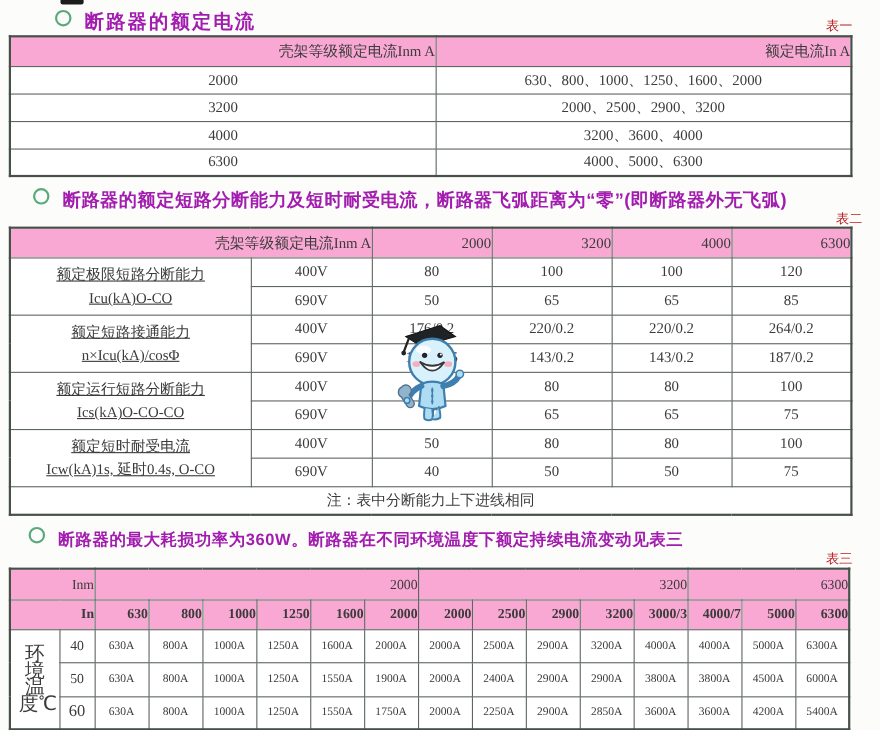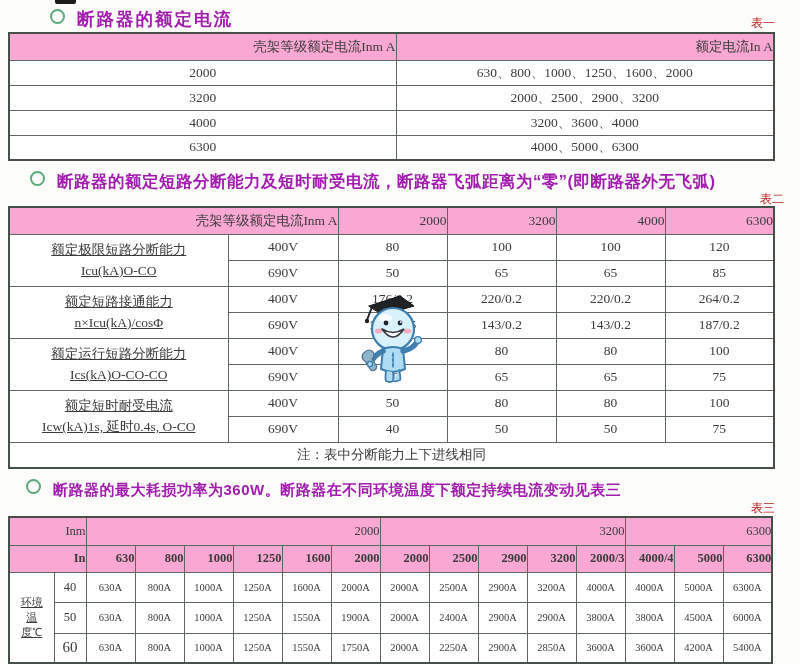--- a/index.html
+++ b/index.html
@@ -20,21 +20,21 @@
   .t1 .drow{height:25px;}
   .t2{top:206px;width:765px;font-size:13.5px;}
   .t2 .hrow{height:27px;}
   .t2 .drow{height:26px;}
   .t2 .nrow{height:26px;}
   .lbl div{line-height:21px;text-decoration:underline;}
   .t3{top:516px;font-size:12.5px;width:765px;}
   .t3 .h1row{height:28px;}
   .t3 .h2row{height:27px;font-weight:bold;}
   .t3 .drow{height:30px;font-size:10.5px;}
-  .env{font-size:11px;line-height:15px;padding:0 7px;word-break:break-all;text-decoration:underline;}
+  .env{font-size:18px;line-height:15px;padding:0 7px;word-break:break-all;}
   .artifact{position:absolute;left:55px;top:0;width:21px;height:4px;
        background:#1c1c1c;border-radius:0 0 2px 2px;}
   .mascot{position:absolute;left:352px;top:293px;z-index:5;}
 </style>
 </head>
 <body>
 
 <div class="artifact"></div>
 
 <div class="sec-title" style="top:7px;left:50px;font-size:17.5px;letter-spacing:2px;"><span class="bullet"></span><span>断路器的额定电流</span></div>
@@ -232,22 +232,22 @@
     <td class="green">630</td>
     <td class="green">800</td>
     <td class="green">1000</td>
     <td class="green">1250</td>
     <td class="green">1600</td>
     <td class="green">2000</td>
     <td class="green">2000</td>
     <td class="green">2500</td>
     <td class="green">2900</td>
     <td class="green">3200</td>
-    <td class="green">2000/3</td>
-    <td class="green">4000/4</td>
+    <td class="green">3000/3</td>
+    <td class="green">4000/7</td>
     <td class="green">5000</td>
     <td class="green">6300</td>
   </tr>
   <tr class="drow">
     <td class="env" rowspan="3">环境温度℃</td>
     <td style="font-size:12.5px">40</td>
     <td>630A</td>
     <td>800A</td>
     <td>1000A</td>
     <td>1250A</td>

